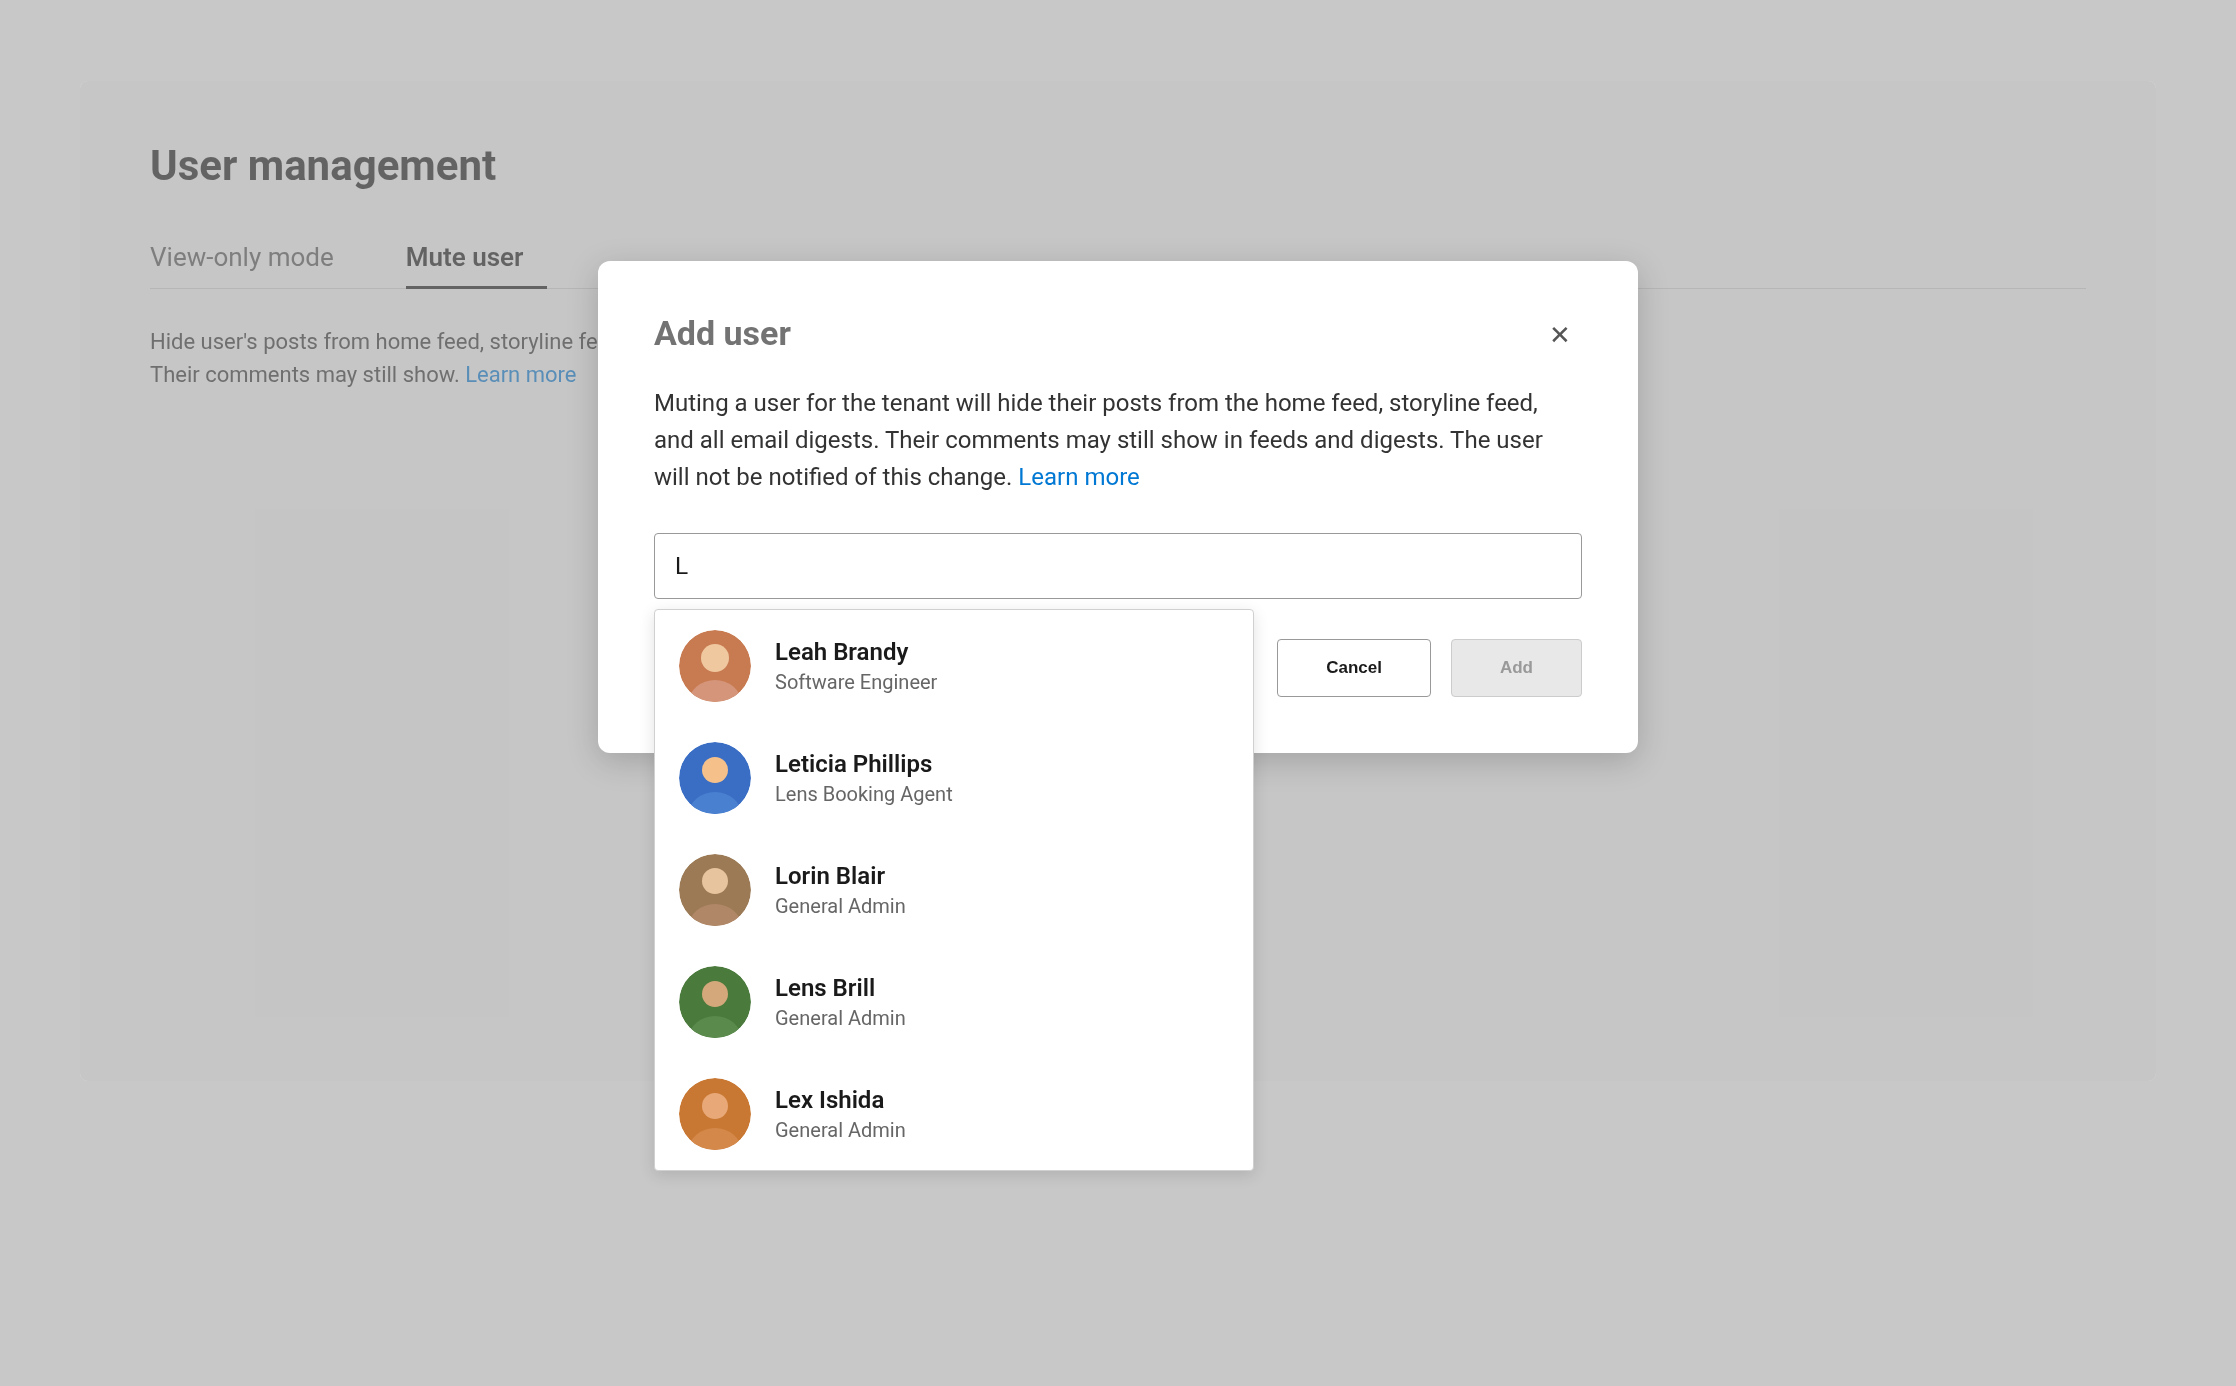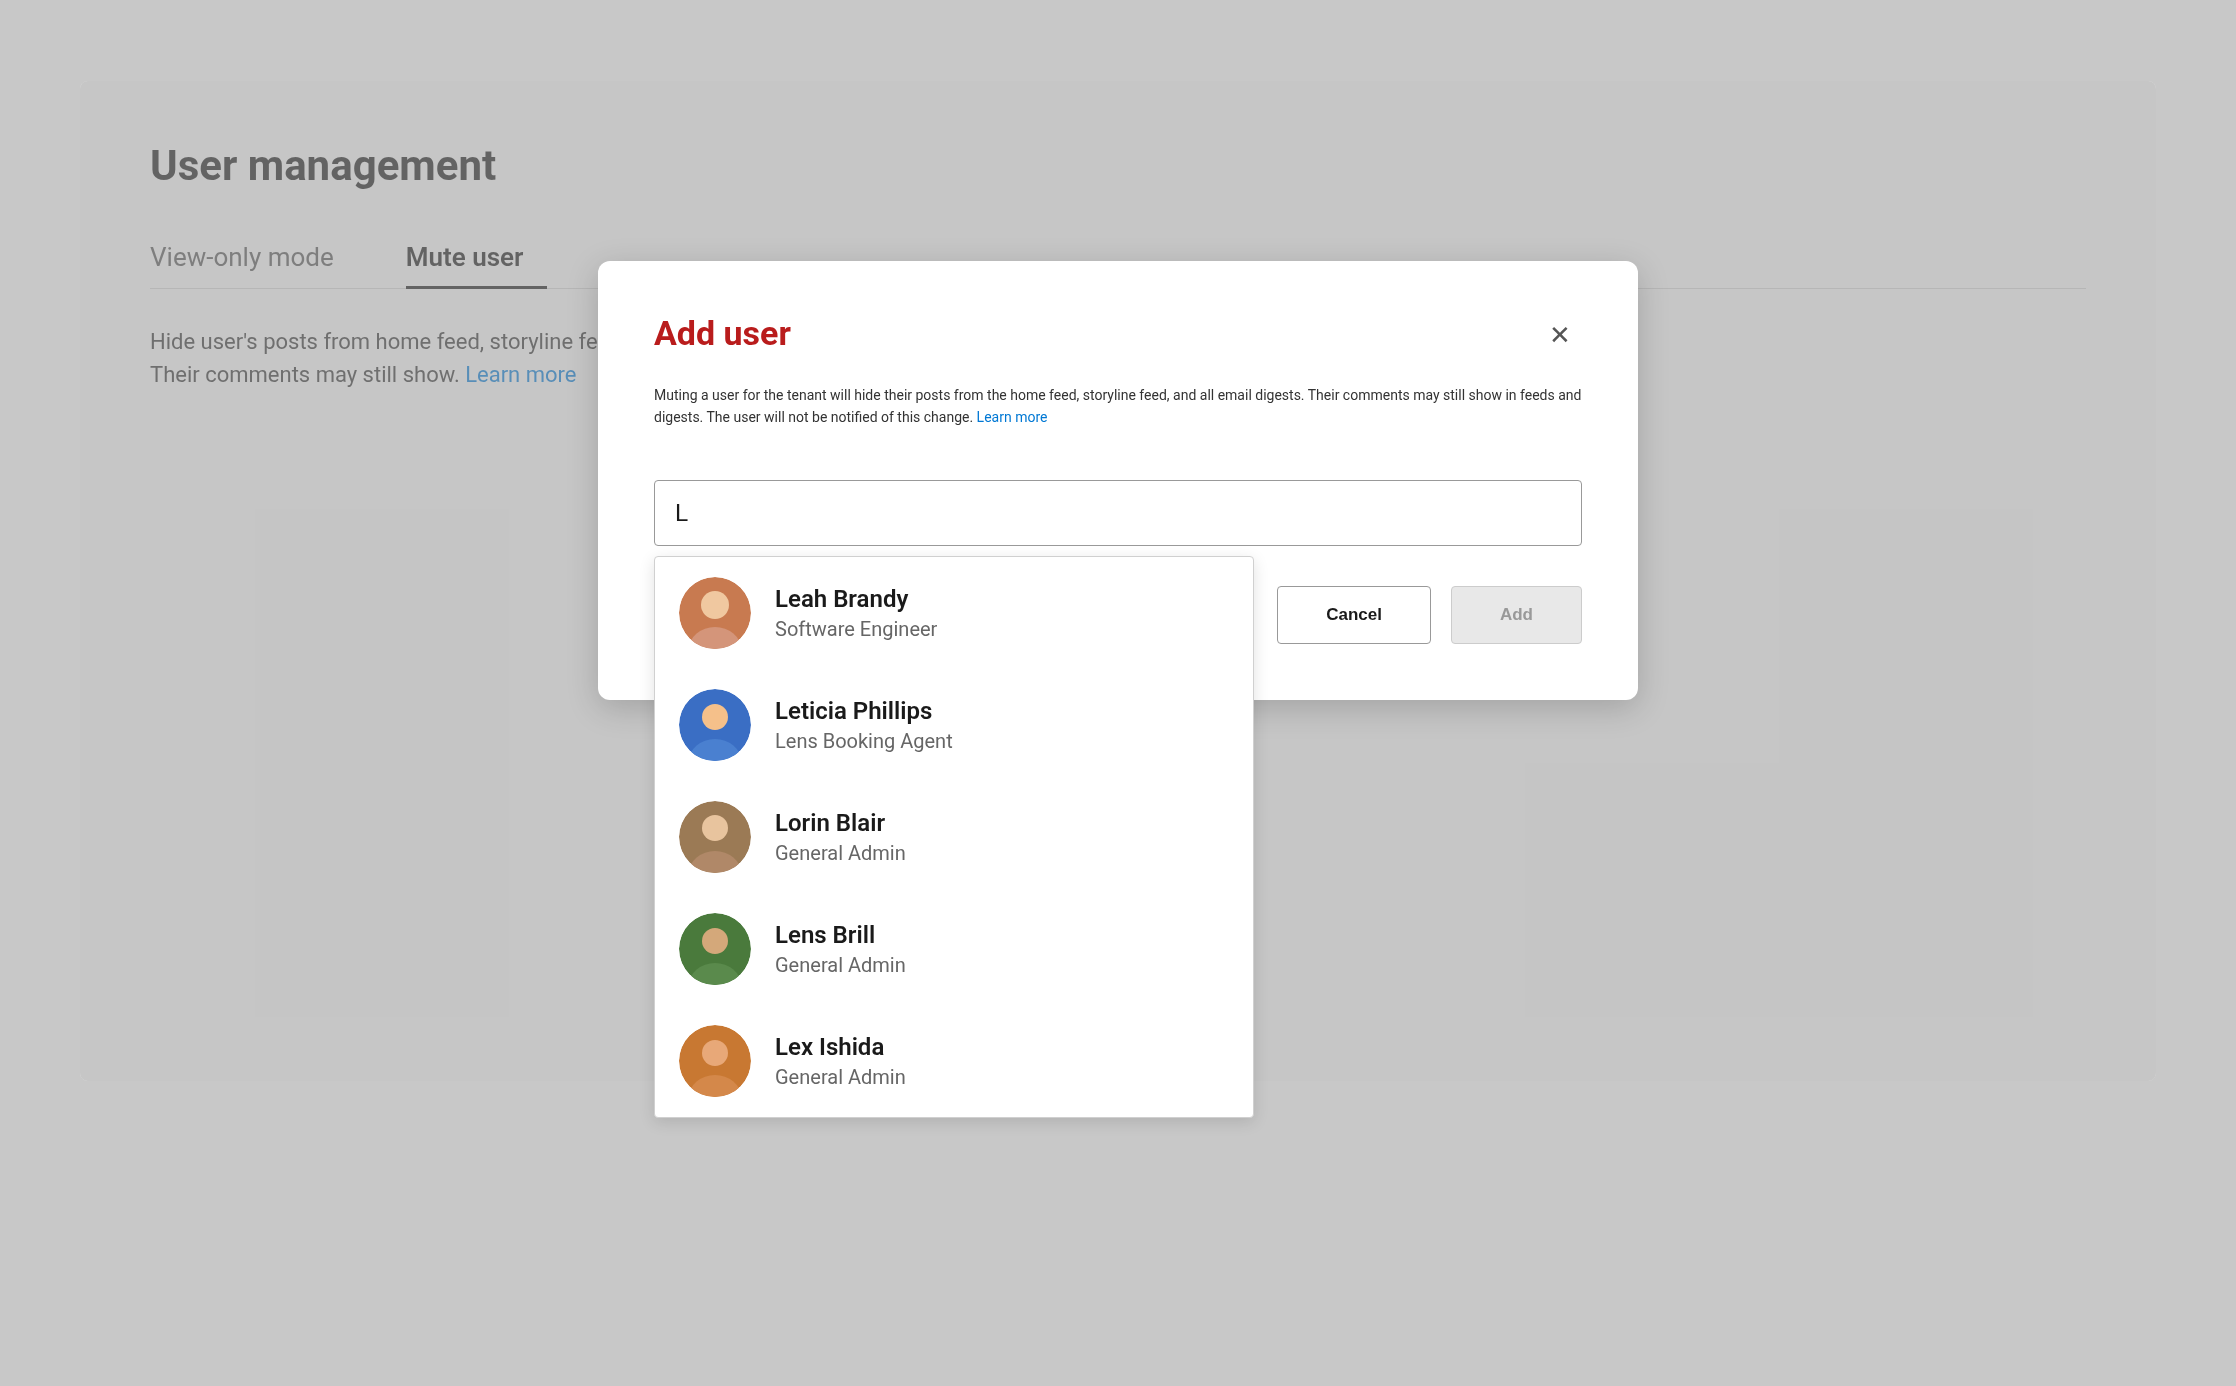--- a/index.html
+++ b/index.html
@@ -112,42 +112,42 @@
     .modal-header {
       display: flex;
       justify-content: space-between;
       align-items: flex-start;
       margin-bottom: 28px;
     }
 
     .modal-title {
       font-size: 34px;
       font-weight: 700;
-      color: #b91c1c;
+      color: #737373;
     }
 
     .close-btn {
       width: 44px;
       height: 44px;
       display: flex;
       align-items: center;
       justify-content: center;
       cursor: pointer;
       color: #555;
       font-size: 26px;
       border: none;
       background: none;
       border-radius: 4px;
     }
 
     .modal-desc {
-      font-size: 14px;
+      font-size: 24px;
       color: #333;
       line-height: 1.55;
-      margin-bottom: 52px;
+      margin-bottom: 36px;
     }
 
     .modal-desc a {
       color: #0078d4;
       text-decoration: none;
     }
 
     .search-container {
       position: relative;
       margin-bottom: 0;

